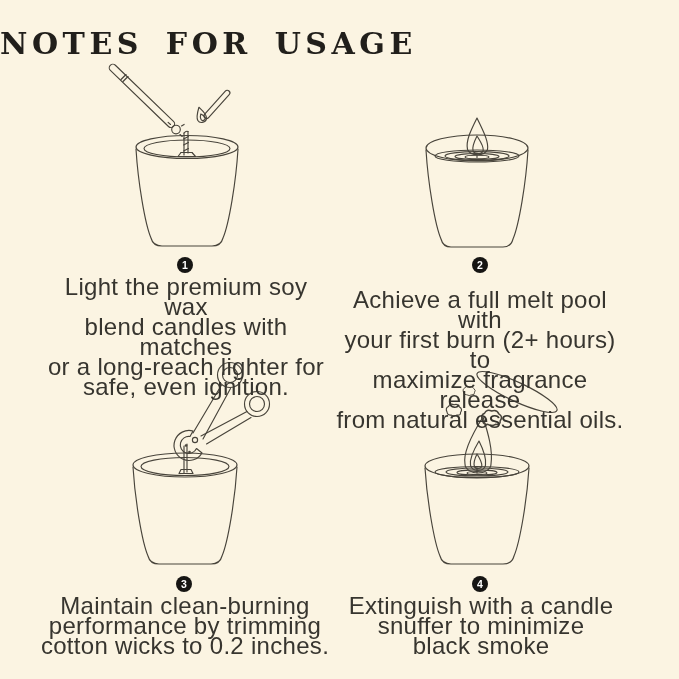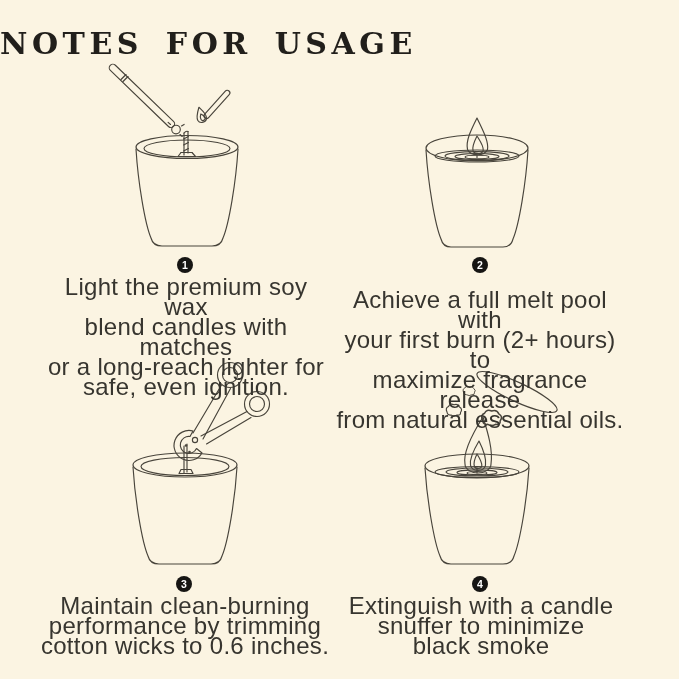--- a/index.html
+++ b/index.html
@@ -189,18 +189,18 @@
   <div class="note" id="note1">Light the premium soy wax
 blend candles with matches
 or a long-reach lighter for
 safe, even ignition.</div>
   <div class="note" id="note2">Achieve a full melt pool with
 your first burn (2+ hours) to
 maximize fragrance release
 from natural essential oils.</div>
   <div class="note" id="note3">Maintain clean-burning
 performance by trimming
-cotton wicks to 0.6 inches.</div>
+cotton wicks to 0.2 inches.</div>
   <div class="note" id="note4">Extinguish with a candle
 snuffer to minimize
 black smoke</div>
 
 </div>
 
 </body></html>

